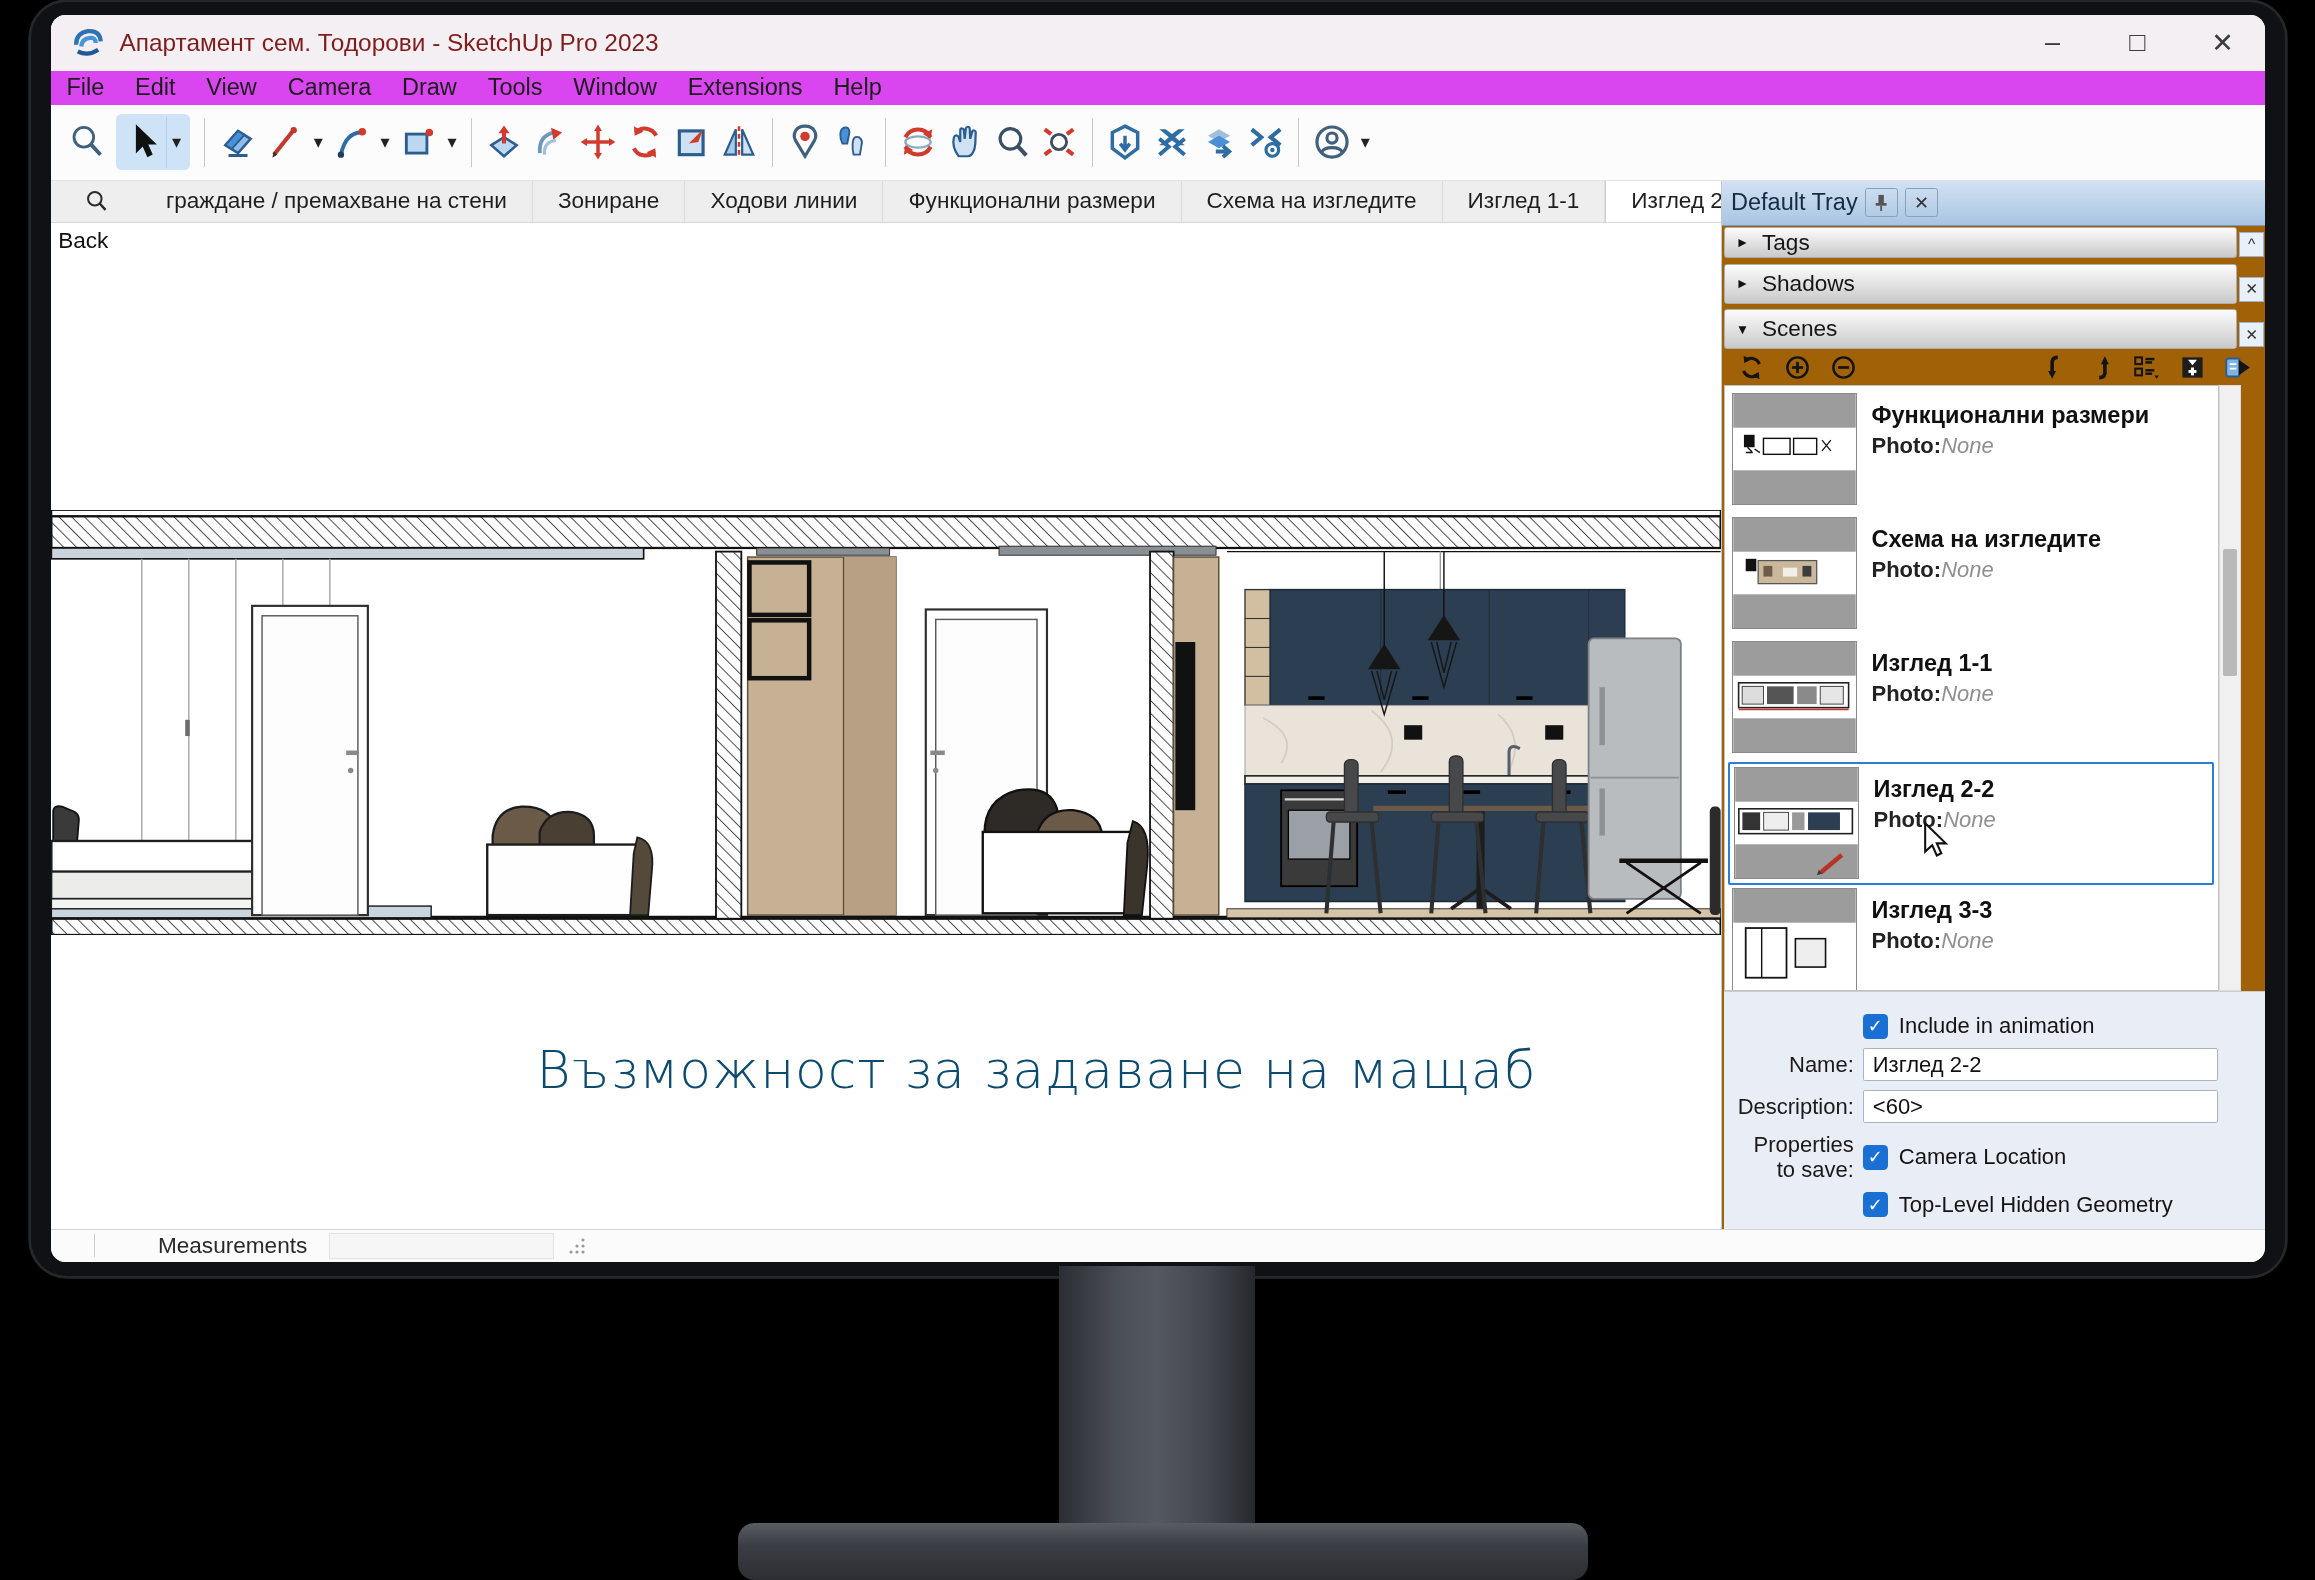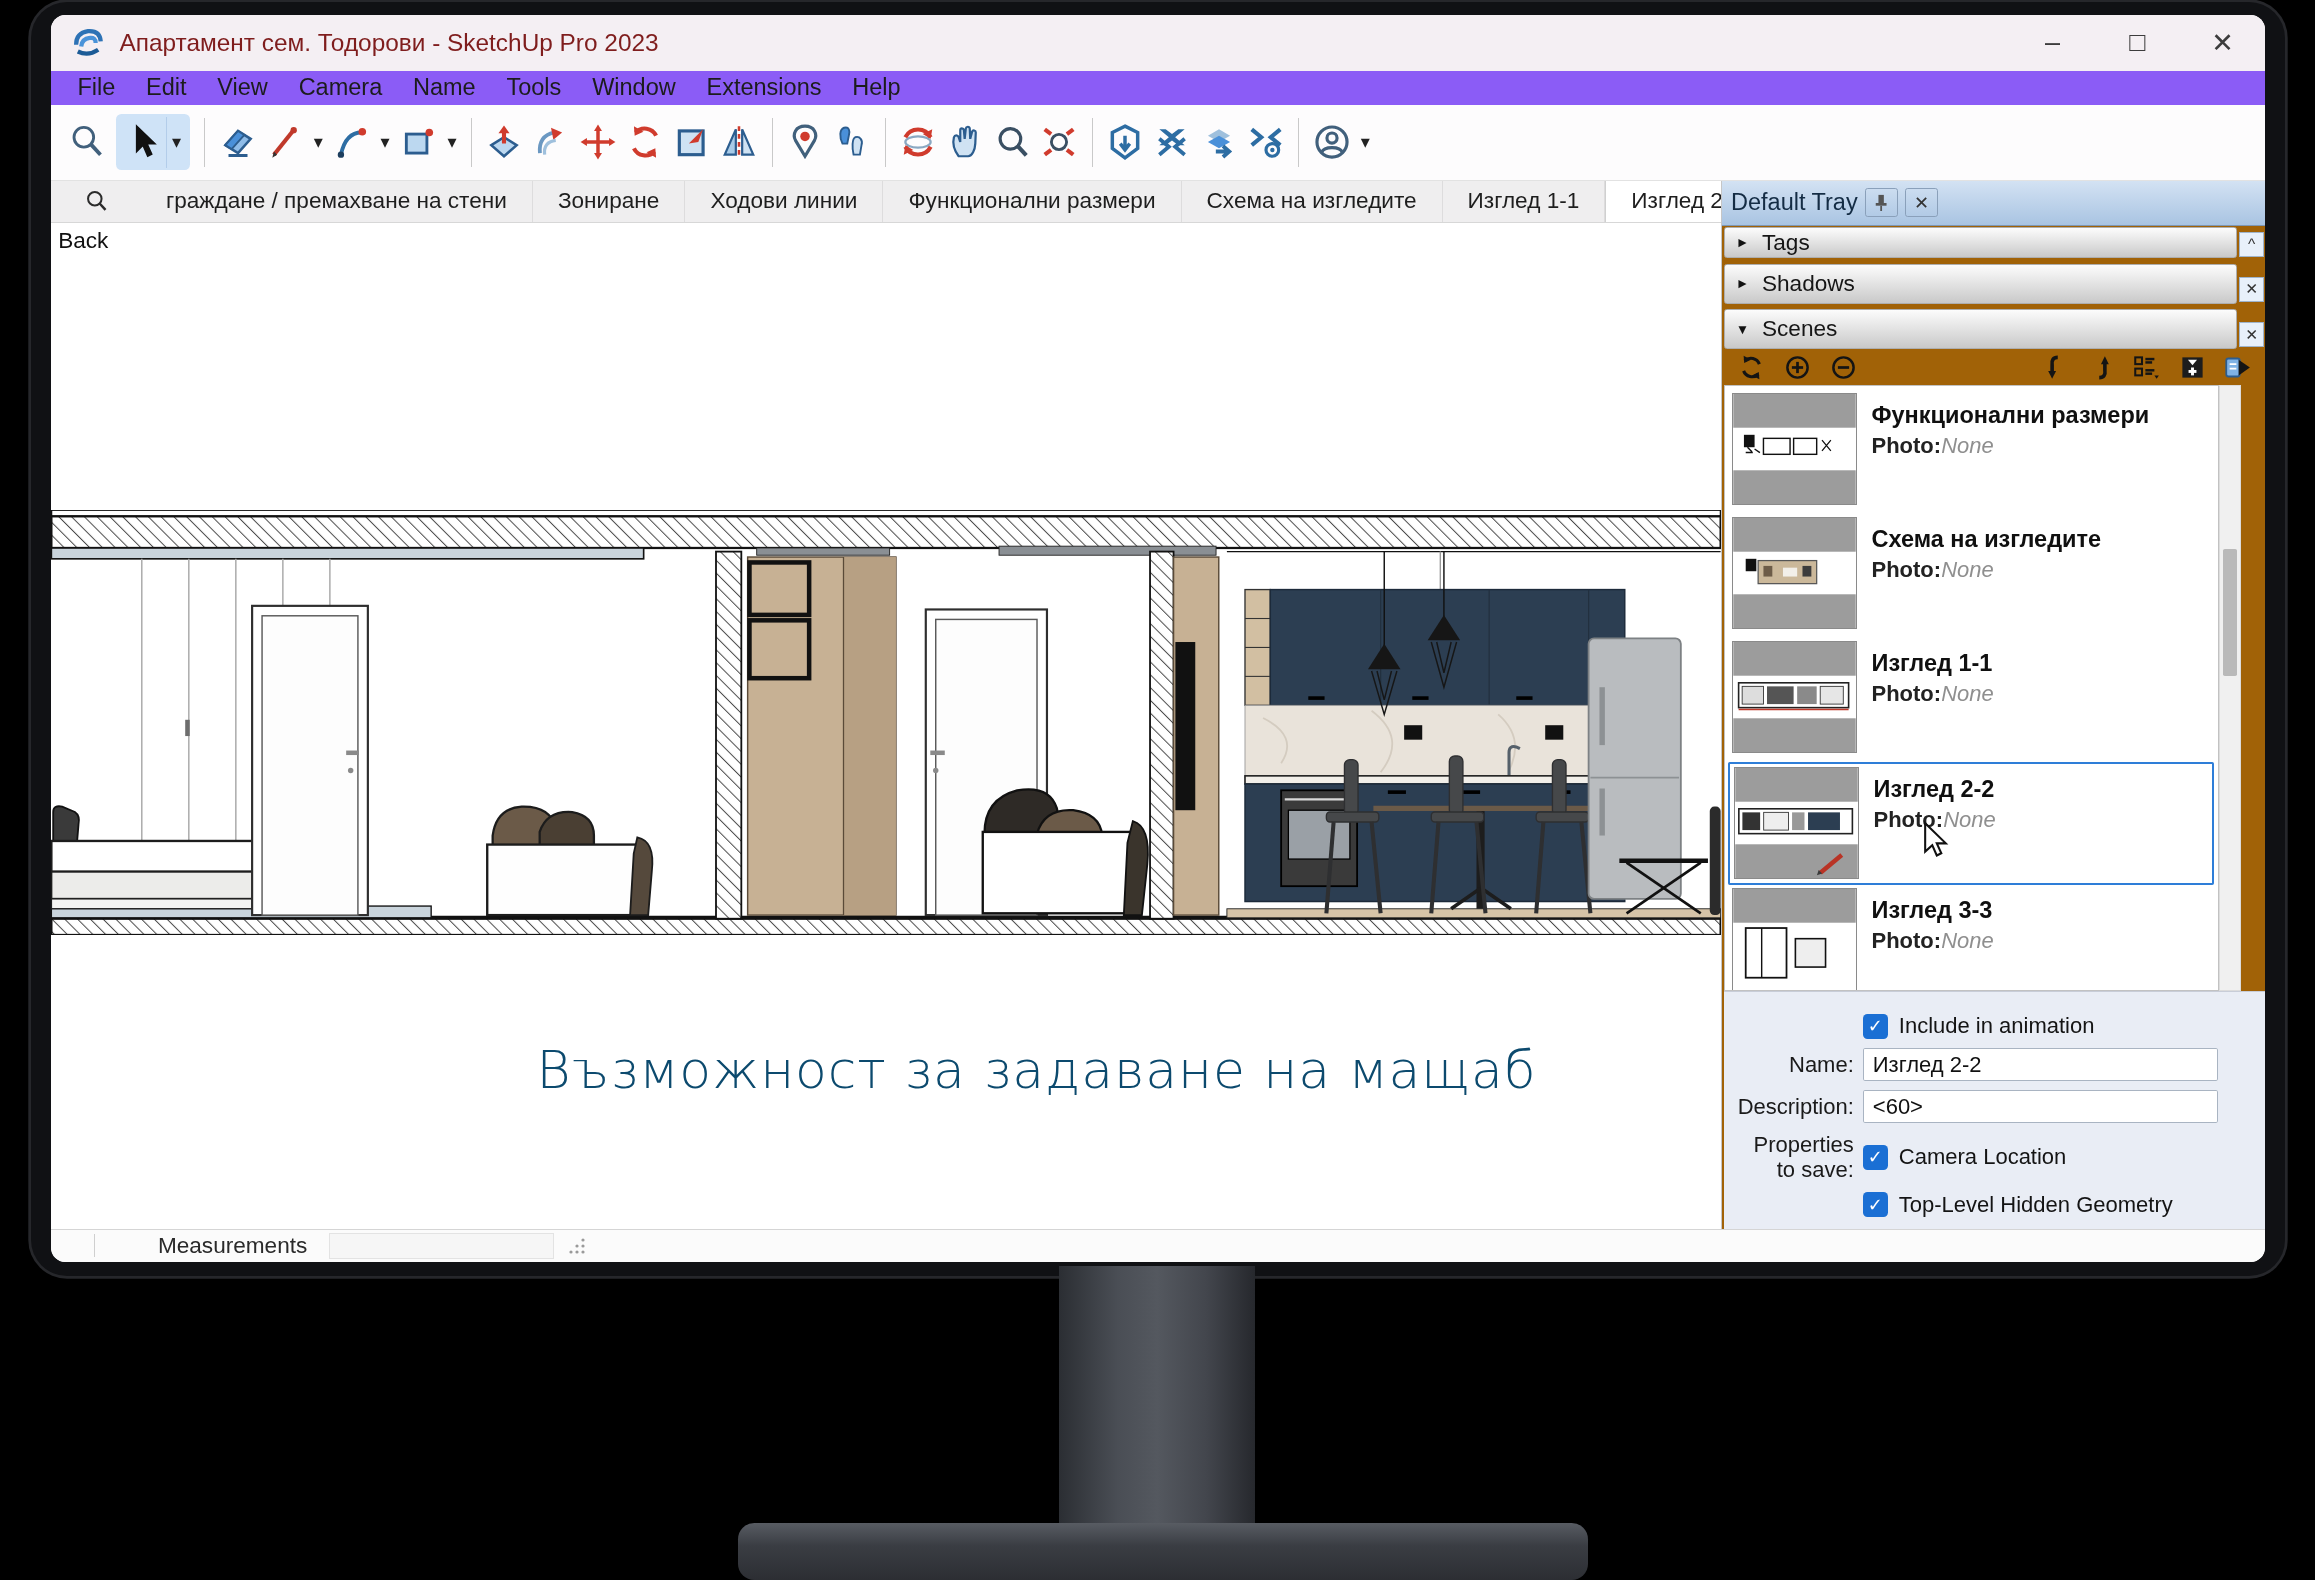--- a/index.html
+++ b/index.html
@@ -21,21 +21,21 @@
 
   
   .titlebar { height:56px; background:#f4eff3; display:flex; align-items:center; flex:none; }
   .logo { width:34px; height:34px; margin-left:20px; flex:none; }
   .title-text { margin-left:14.5px; font-size:24.4px; color:#7f1d1d; }
   .win-controls { margin-left:auto; display:flex; align-items:center; height:100%; }
   .win-btn { width:85px; height:100%; display:flex; align-items:center; justify-content:center;
     font-size:27px; color:#3c3c3c; }
 
   
-  .menubar { height:34px; background:#8b5cf6; display:flex; align-items:center; padding-left:11px; flex:none; }
+  .menubar { height:34px; background:#d946ef; display:flex; align-items:center; flex:none; }
   .menu-item { padding:0 15.4px; font-size:23.5px; color:#1c1c1c; height:100%; display:flex; align-items:center; }
 
   
   .toolbar { height:76px; background:#fdfcfd; border-bottom:0.9px solid #e2e2e2; display:flex;
     align-items:center; padding-left:12.7px; flex:none; }
   .ticon { width:47px; height:51px; display:flex; align-items:center; justify-content:center; flex:none; }
   .ticon svg { width:38px; height:38px; }
   .tsep { width:0.9px; height:49px; background:#c9c9c9; margin:0 9px; flex:none; }
   .tool-active { background:#cfe3f7; border-radius:5.4px; display:flex; align-items:center;
     padding:0 3.6px; height:56px; margin:0 5.4px; }
@@ -149,21 +149,21 @@
         <div class="win-btn">□</div>
         <div class="win-btn">✕</div>
       </div>
     </div>
 
     <div class="menubar">
       <div class="menu-item">File</div>
       <div class="menu-item">Edit</div>
       <div class="menu-item">View</div>
       <div class="menu-item">Camera</div>
-      <div class="menu-item">Name</div>
+      <div class="menu-item">Draw</div>
       <div class="menu-item">Tools</div>
       <div class="menu-item">Window</div>
       <div class="menu-item">Extensions</div>
       <div class="menu-item">Help</div>
     </div>
 
     <div class="toolbar">
       <span class="ticon">
         <svg viewBox="0 0 24 24">
             <circle cx="10" cy="9" r="6.2" fill="none" stroke="#41607c" stroke-width="1.8"></circle>

